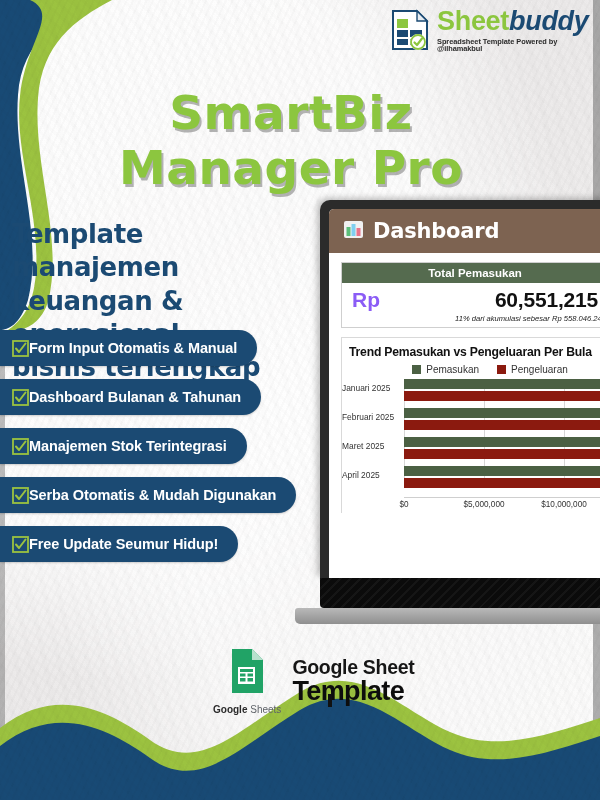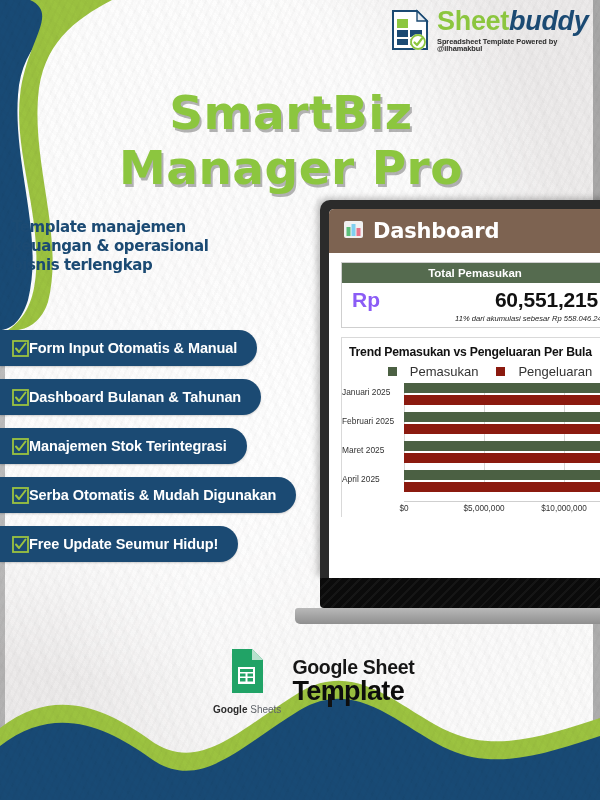--- a/index.html
+++ b/index.html
@@ -47,21 +47,21 @@
     font-family:"DejaVu Sans", sans-serif;
     font-weight:bold; font-size:47px; color:#8cc63f;
     letter-spacing:.5px; line-height:1.18;
     text-shadow:2px 3px 0 rgba(90,90,90,.45);
   }
 
   
   .subhead { position:absolute; left:12px; top:218px; width:300px; z-index:5; }
   .subhead div{
     font-family:"DejaVu Sans", sans-serif;
-    font-weight:bold; font-size:15px; color:#1b4a73;
+    font-weight:bold; font-size:26px; color:#1b4a73;
     line-height:1.28; letter-spacing:-.4px;
   }
 
   
   .features { position:absolute; left:0; top:330px; width:330px; z-index:5; }
   .pill {
     background:#1b4a73; color:#fff;
     height:36px; margin-bottom:13px;
     display:flex; align-items:center; 
     padding-left:12px; padding-right:20px;
@@ -115,21 +115,21 @@
   .chart-card {
     margin-top:9px; width:268px; background:#fff;
     border:1px solid #d9d9d9; border-bottom:none; padding:7px 0 0 0;
   }
   .chart-title {
     font-size:12.2px; font-weight:bold; color:#111;
     padding-left:7px; white-space:nowrap; letter-spacing:-.2px;
   }
   .legend { display:flex; justify-content:center; gap:18px; margin:5px 0 4px 30px; }
   .legend span.sw { width:9px; height:9px; display:inline-block; }
-  .legend .it { display:flex; align-items:center; gap:13px; font-size:13px; color:#333; }
+  .legend .it { display:flex; align-items:center; gap:5px; font-size:10px; color:#333; }
   .plot { position:relative; height:118px; padding-left:62px; }
   .grid-line { position:absolute; top:0; bottom:18px; width:1px; background:#d6d6d6; }
   .rowgrp { height:25px; margin-bottom:4px; position:relative; }
   .rowgrp .cat {
     position:absolute; left:-62px; top:4px; width:57px;
     text-align:left; font-size:8.4px; color:#333; white-space:nowrap;
   }
   .bar { height:10px; }
   .bar.inc { background:#4b6043; margin-bottom:2px; }
   .bar.exp { background:#8b1a0f; }

